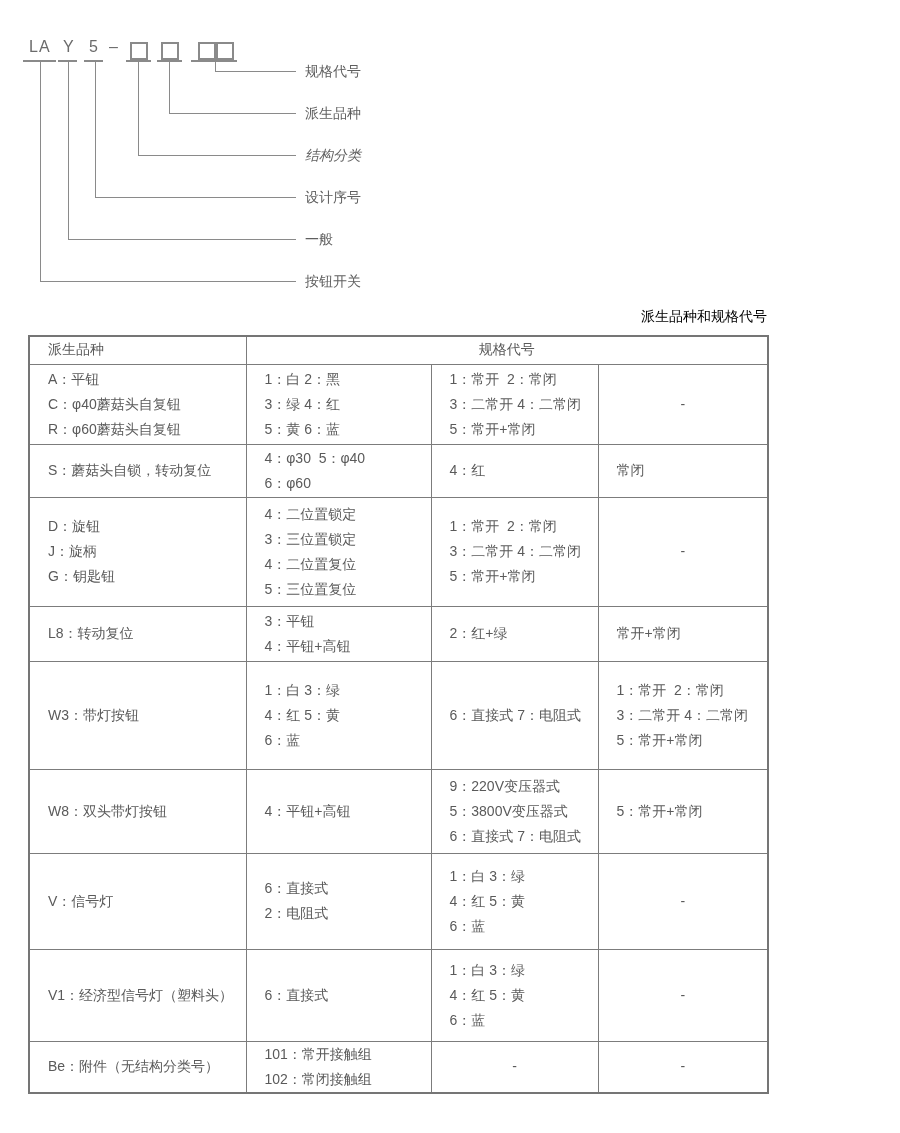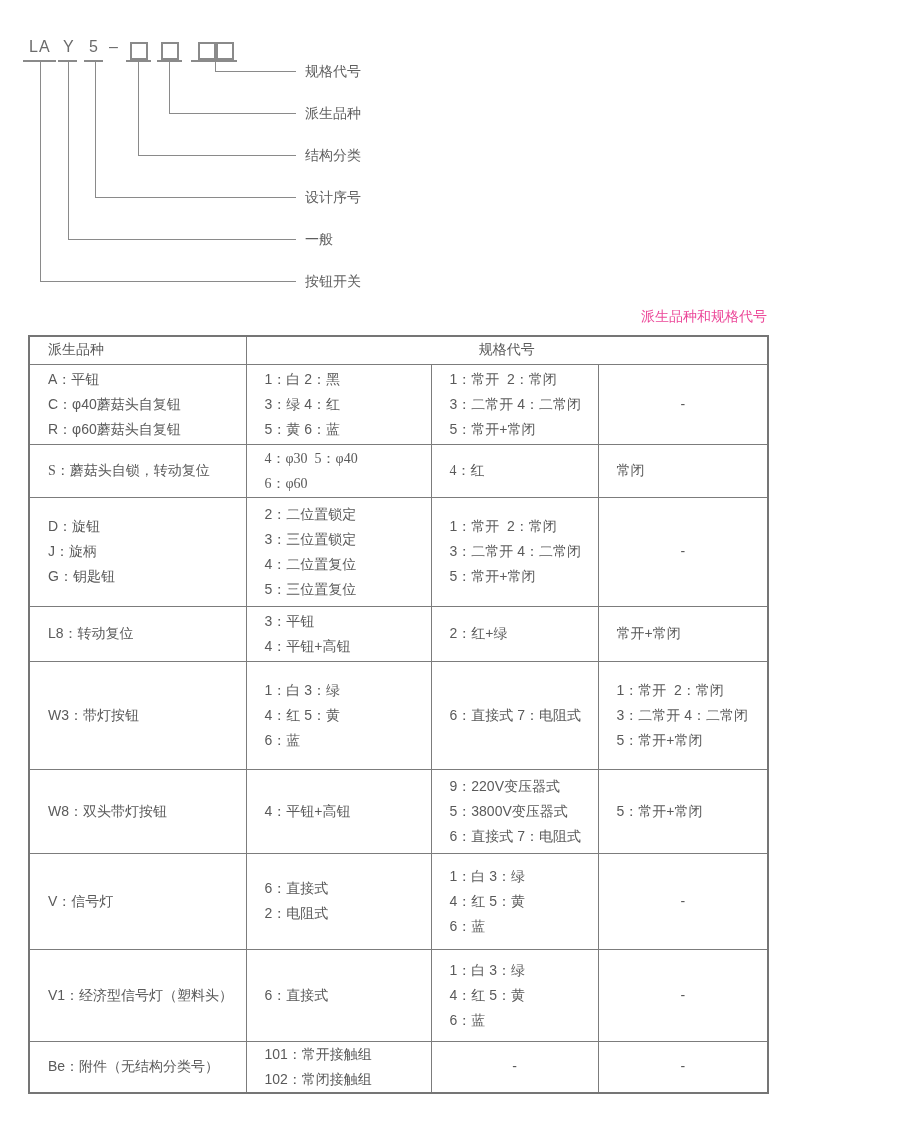--- a/index.html
+++ b/index.html
@@ -14,40 +14,40 @@
   .diagram{position:absolute;left:0;top:0;width:860px;height:300px;}
   .code-char{position:absolute;top:38px;font-size:16px;color:#6b6b6b;letter-spacing:1px;}
   .code-box{position:absolute;top:42px;width:14px;height:14px;border:2px solid #8a8a8a;background:#fff;}
   .u-line{position:absolute;top:60px;height:2px;background:#8a8a8a;}
   .conn{position:absolute;border-left:1px solid #8a8a8a;border-bottom:1px solid #8a8a8a;}
   .d-label{position:absolute;left:305px;height:20px;line-height:20px;font-size:14px;color:#5f5f5f;white-space:nowrap;}
 
   
   .tbl-title{
     position:absolute;left:28px;top:308px;width:739px;
-    text-align:right;font-size:14px;color:#ec4899;
+    text-align:right;font-size:14px;color:#000000;
   }
   table.spec{
     position:absolute;left:28px;top:335px;
     border-collapse:collapse;table-layout:fixed;
     width:739px;
     border:2px solid #757575;
     font-size:14px;color:#5a5a5a;
   }
   table.spec td,table.spec th{
     border:1px solid #7c7c7c;
     vertical-align:middle;
     padding:0 6px 0 18px;
     font-weight:normal;text-align:left;
   }
   table.spec .ln{line-height:25px;white-space:pre-wrap;}
   table.spec td.ctr{text-align:center;padding:0;}
   th.spec-span{text-align:center !important;padding:0 !important;}
   tr.hdr{height:28px;}
-  tr.r0{height:80px;} tr.r1{height:53px;font-family:Liberation Serif, serif;} tr.r2{height:109px;}
+  tr.r0{height:80px;} tr.r1{height:53px;} tr.r2{height:109px;}
   tr.r3{height:55px;} tr.r4{height:108px;} tr.r5{height:84px;}
   tr.r6{height:96px;} tr.r7{height:92px;} tr.r8{height:47px;}
 </style>
 </head>
 <body>
 
 <div class="page">
 
   <div class="diagram">
 
@@ -70,21 +70,21 @@
 
     <div class="conn" style="left:215px;top:62px;width:80px;height:9px;"></div>
     <div class="conn" style="left:169px;top:62px;width:126px;height:51px;"></div>
     <div class="conn" style="left:138px;top:62px;width:157px;height:93px;"></div>
     <div class="conn" style="left:95px;top:62px;width:200px;height:135px;"></div>
     <div class="conn" style="left:68px;top:62px;width:227px;height:177px;"></div>
     <div class="conn" style="left:40px;top:62px;width:255px;height:219px;"></div>
 
     <div class="d-label" style="top:61px;">规格代号</div>
     <div class="d-label" style="top:103px;">派生品种</div>
-    <div class="d-label" style="top:145px;">结构分类</div>
+    <div class="d-label" style="top:145px;font-style:italic;">结构分类</div>
     <div class="d-label" style="top:187px;">设计序号</div>
     <div class="d-label" style="top:229px;">一般</div>
     <div class="d-label" style="top:271px;">按钮开关</div>
   </div>
 
   <div class="tbl-title">派生品种和规格代号</div>
 
   <table class="spec">
     <colgroup>
       <col style="width:217px">
@@ -136,21 +136,21 @@
       </td>
     </tr>
 
     <tr class="r2">
       <td>
         <div class="ln">D：旋钮</div>
         <div class="ln">J：旋柄</div>
         <div class="ln">G：钥匙钮</div>
       </td>
       <td>
-        <div class="ln">2：二位置锁定</div>
+        <div class="ln">4：二位置锁定</div>
         <div class="ln">3：三位置锁定</div>
         <div class="ln">4：二位置复位</div>
         <div class="ln">5：三位置复位</div>
       </td>
       <td>
         <div class="ln">1：常开  2：常闭</div>
         <div class="ln">3：二常开 4：二常闭</div>
         <div class="ln">5：常开+常闭</div>
       </td>
       <td class="ctr">

